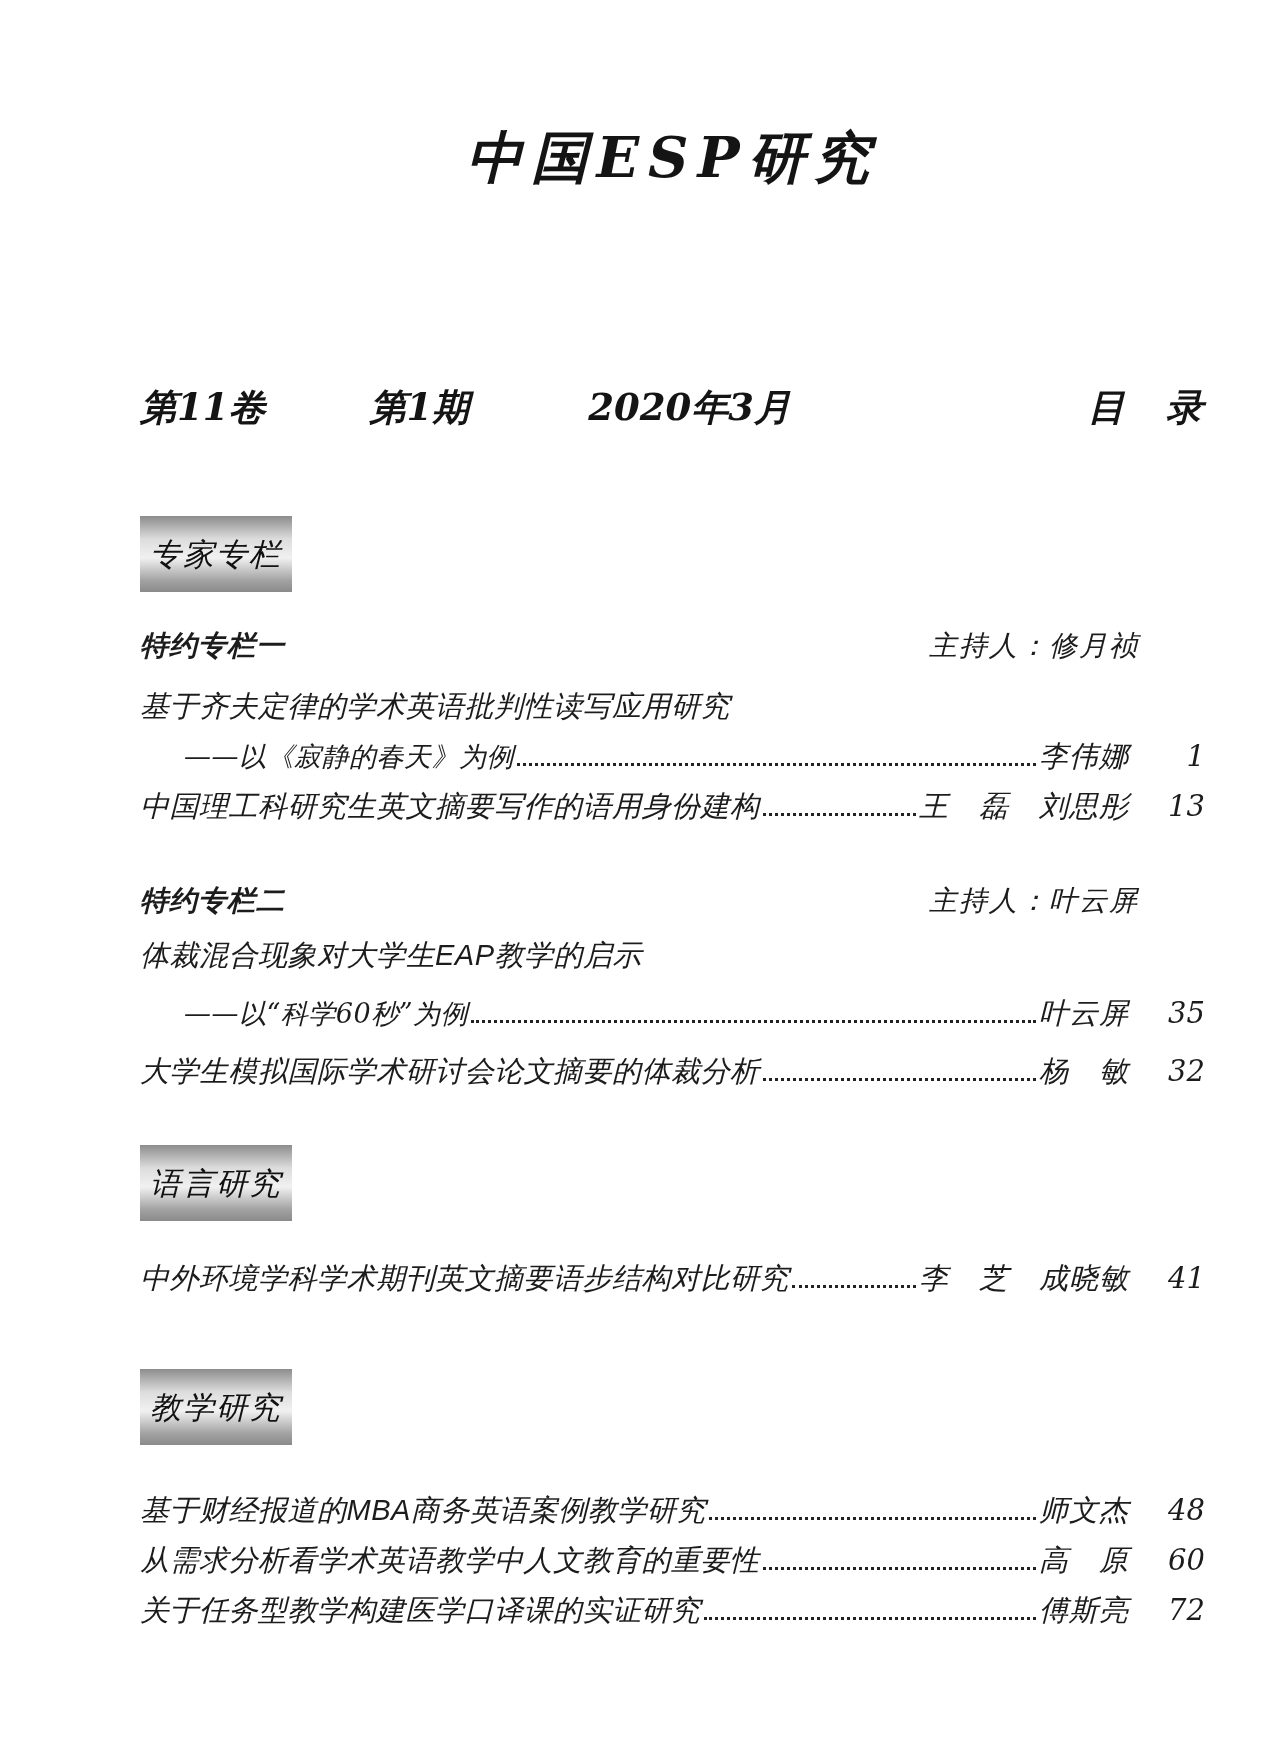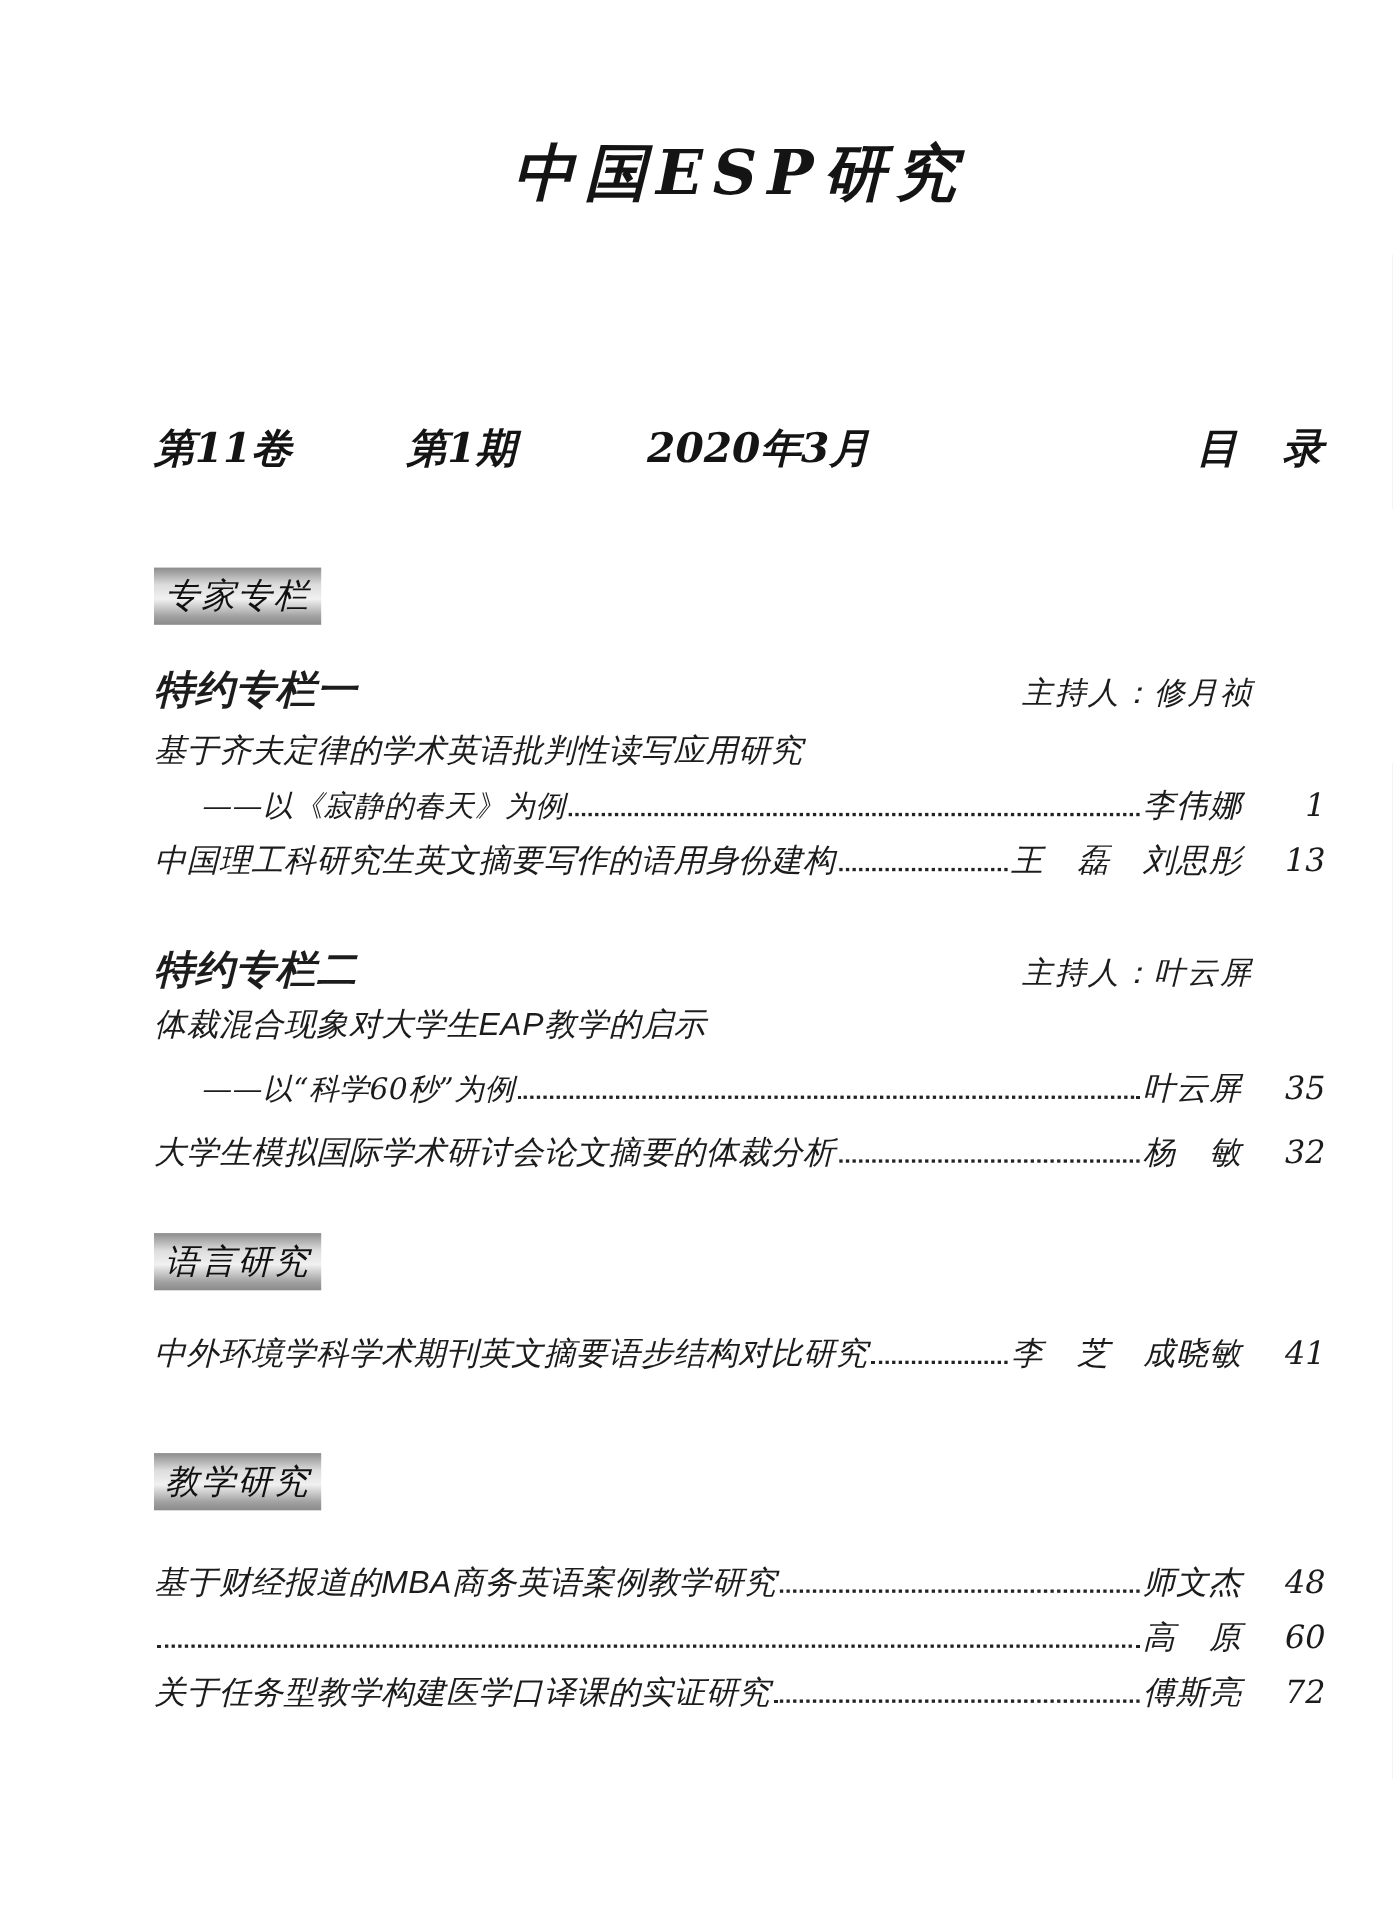--- a/index.html
+++ b/index.html
@@ -37,41 +37,41 @@
     gap:29px;
   }
   .masthead .issue { margin-left:75px; }
   .masthead .date  { margin-left:90px; }
   .masthead .contents { margin-left:auto; letter-spacing:2px; }
 
   .badge-line { line-height:0; }
   .badge {
     display:inline-block;
     height:44px; line-height:44px;
-    padding:4px 10px;
+    padding:16px 10px;
     font-family:"DejaVu Serif","Liberation Serif",serif;
     font-size:31px;
     letter-spacing:2px;
     color:#111111;
     background:linear-gradient(180deg,#8c8c8c 0%,#dcdcdc 30%,#f1f1f1 55%,#a2a2a2 85%,#8a8a8a 100%);
   }
   .mt85 { margin-top:85px; }
   .mt43 { margin-top:43px; }
   .mt60 { margin-top:60px; }
 
   .gh-row {
     display:flex;
     align-items:baseline;
     height:50px;
     margin-top:35px;
   }
   .gh-row.second { margin-top:45px; }
   .gh {
     font-weight:700;
-    font-size:36px;
+    font-size:28px;
     letter-spacing:1px;
   }
   .host {
     margin-left:auto;
     margin-right:66px;
     font-size:28px;
     letter-spacing:2px;
   }
   .kai { font-family:"DejaVu Serif","Liberation Serif",serif; }
 
@@ -182,20 +182,21 @@
     <div class="badge-line mt60">
       <span class="badge">教学研究</span>
     </div>
     <div class="toc-row mt46">
       <span class="t">基于财经报道的MBA商务英语案例教学研究</span>
       <span class="dots"></span>
       <span class="auth">师文杰</span>
       <span class="pg">48</span>
     </div>
     <div class="toc-row">
+      <span class="t">从需求分析看学术英语教学中人文教育的重要性</span>
       <span class="dots"></span>
       <span class="auth">高　原</span>
       <span class="pg">60</span>
     </div>
     <div class="toc-row">
       <span class="t">关于任务型教学构建医学口译课的实证研究</span>
       <span class="dots"></span>
       <span class="auth">傅斯亮</span>
       <span class="pg">72</span>
     </div>

